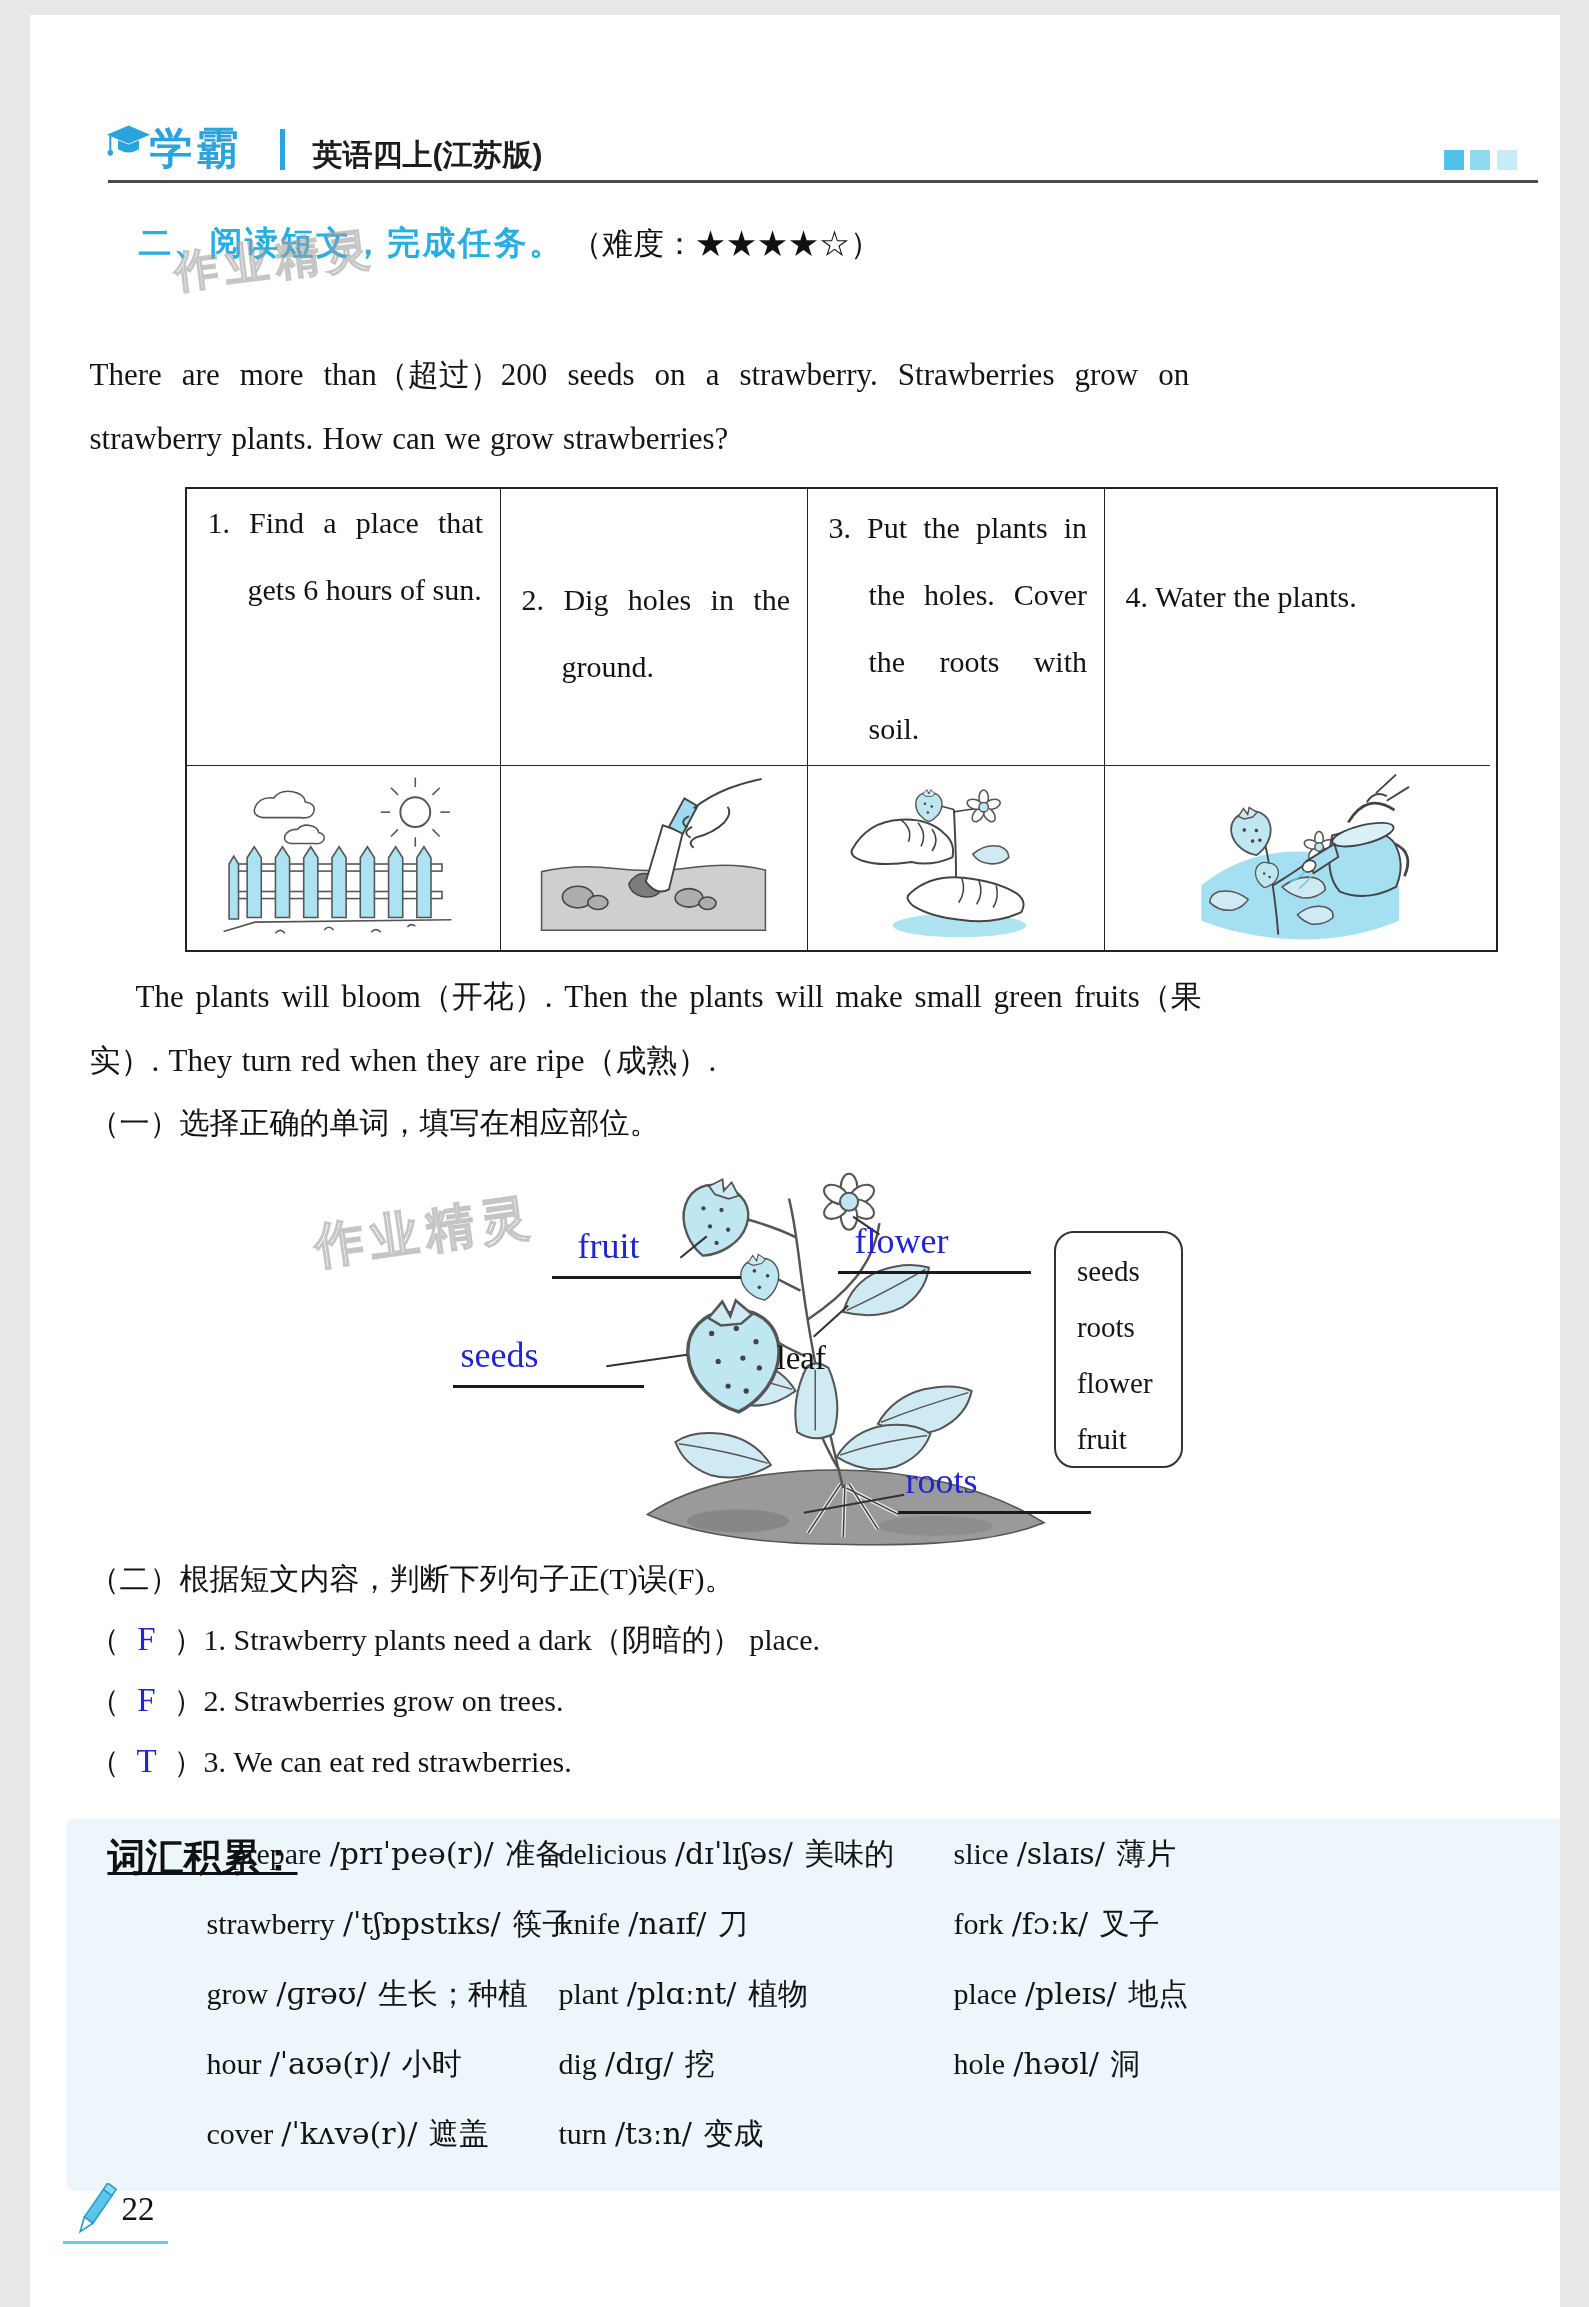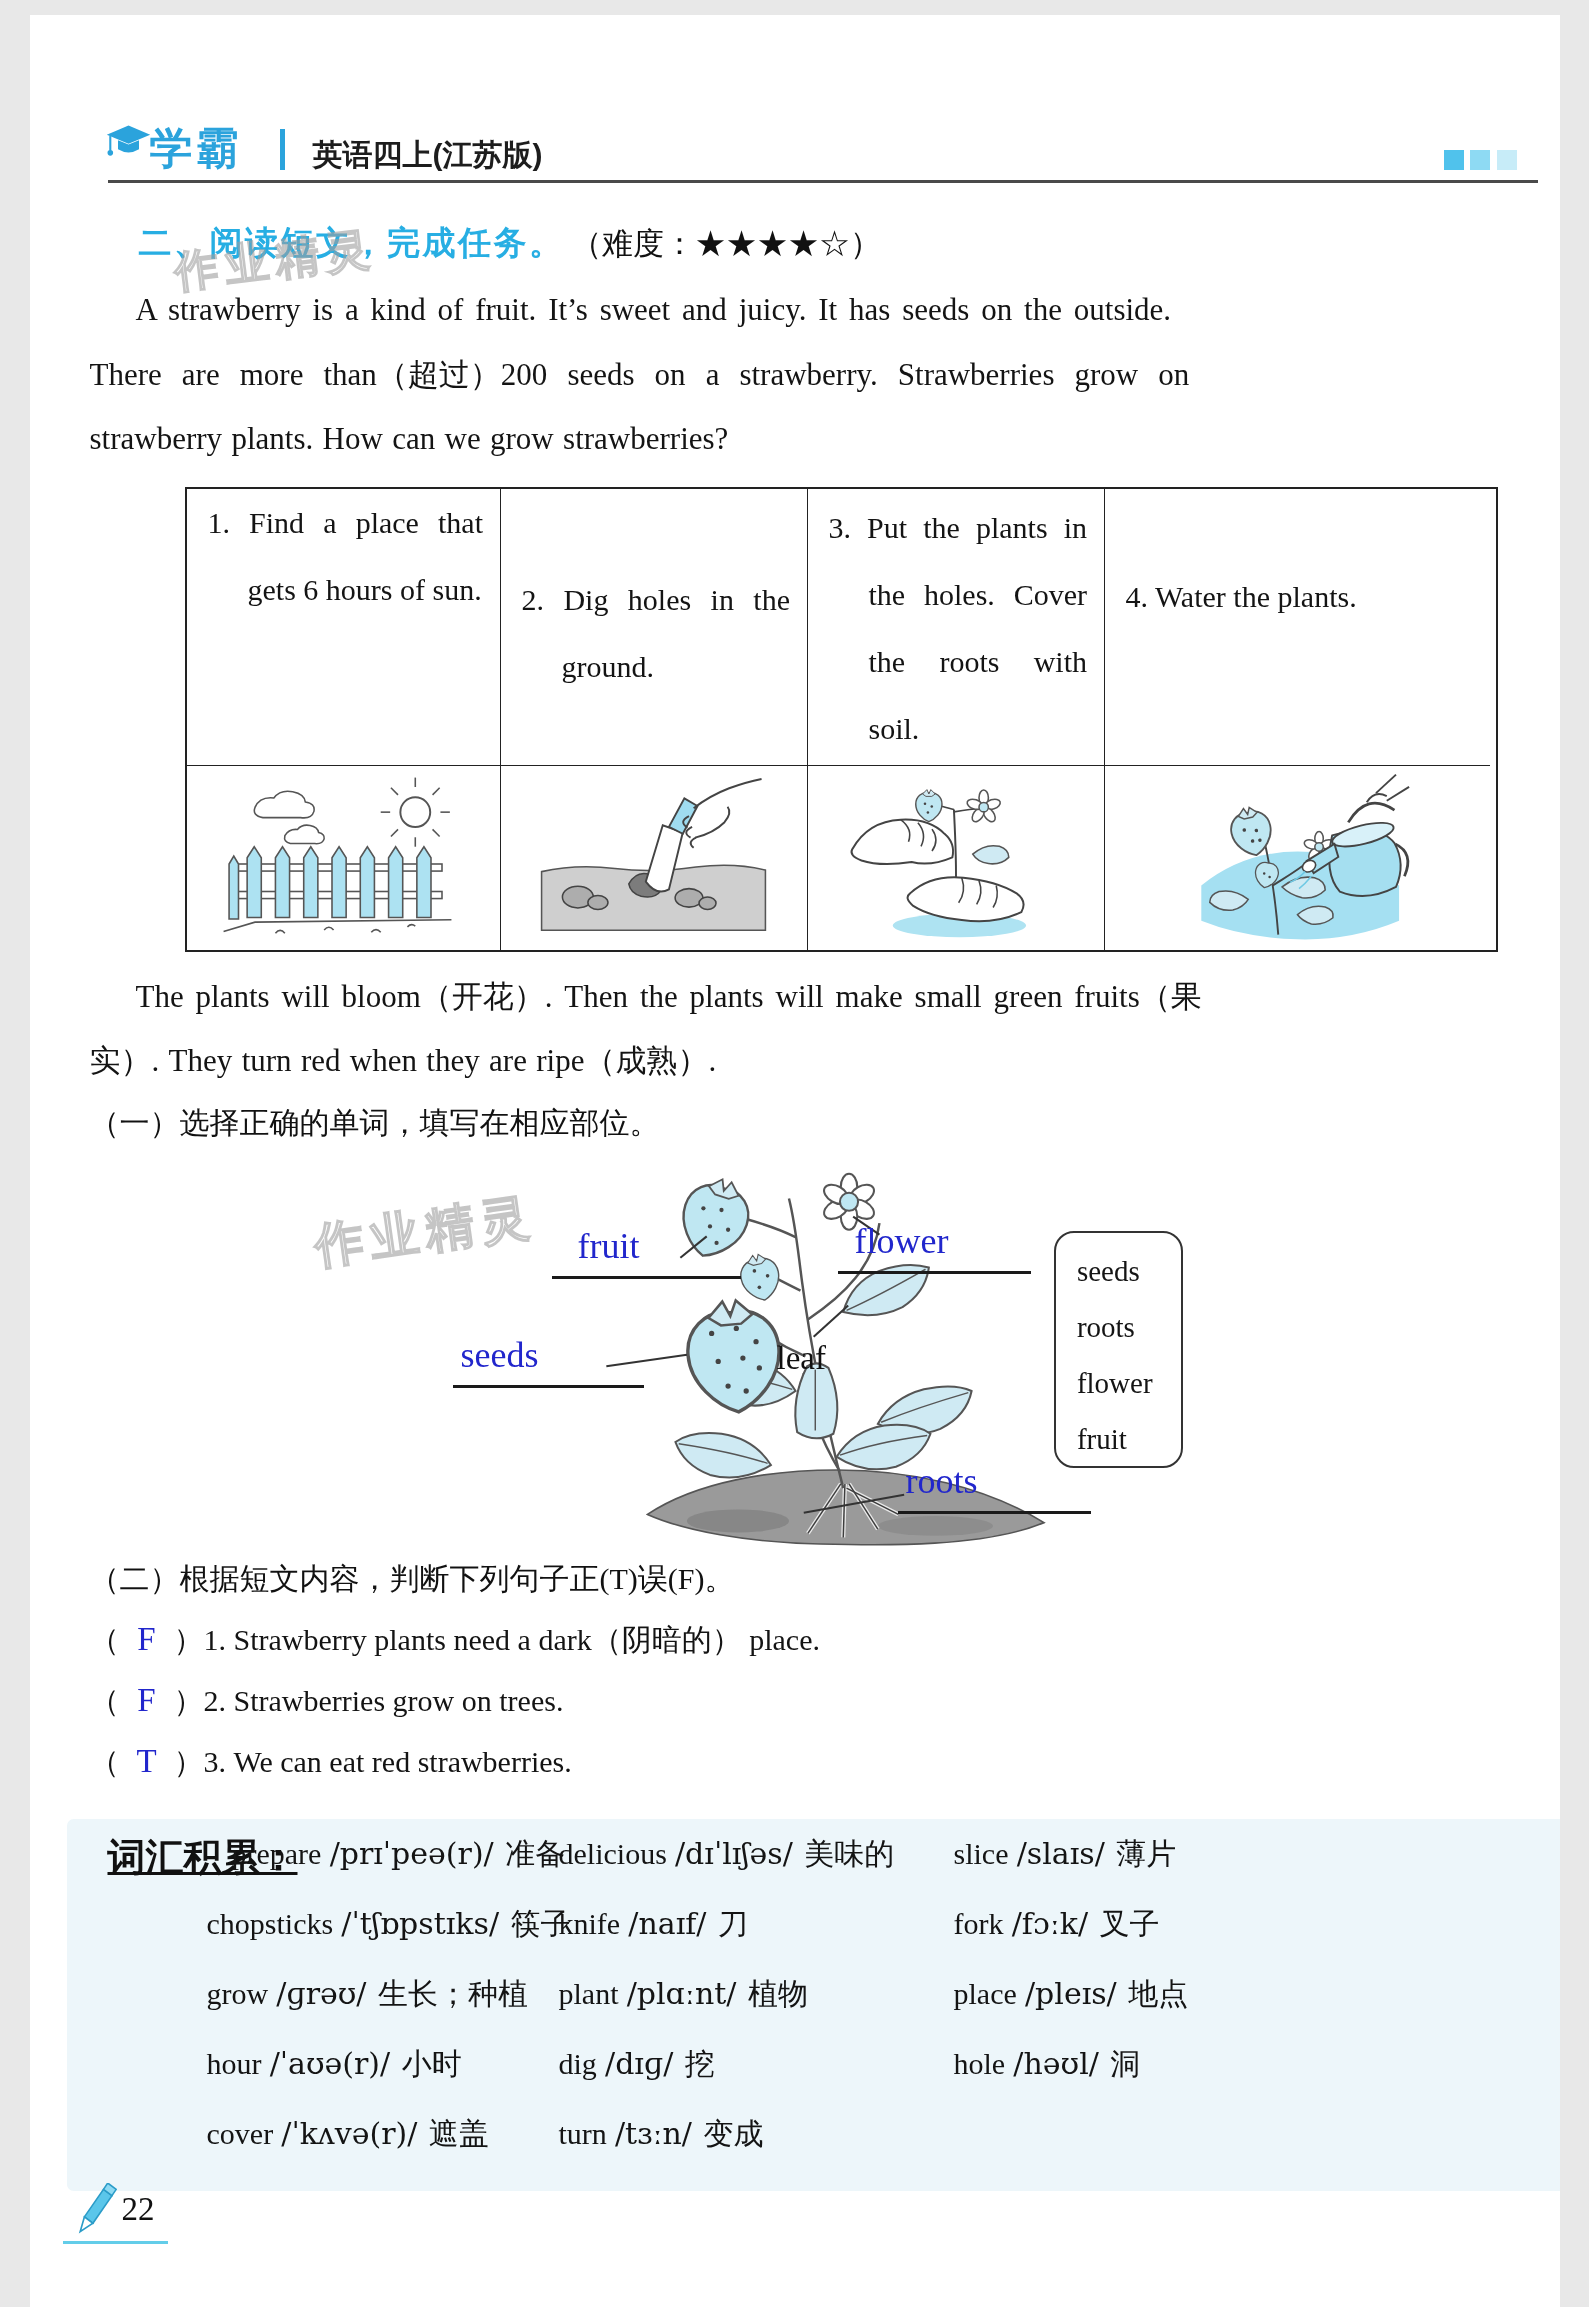--- a/index.html
+++ b/index.html
@@ -83,21 +83,20 @@
   <div class="abs sq" style="left:1414px;top:135px;background:#50c2ec;"></div>
   <div class="abs sq" style="left:1440px;top:135px;background:#8edaf3;"></div>
   <div class="abs sq" style="left:1467px;top:135px;background:#c7ecf8;"></div>
   <div class="abs hline" style="left:78px;top:165px;width:1430px;"></div>
 
   <div class="abs" style="left:109px;top:206px;white-space:nowrap;">
     <span class="sec-title">二、阅读短文，完成任务。</span><span class="sec-diff">（难度：★★★★☆）</span>
   </div>
   <div class="watermark" style="left:144px;top:216px;font-size:44px;transform:rotate(-7deg);">作业精灵</div>
 
-  <div class="pline indent ws1" style="top:263px;">A strawberry is a kind of fruit. It’s sweet and juicy. It has seeds on the outside.</div>
   <div class="pline ws2" style="top:328px;">There are more than（超过）200 seeds on a strawberry. Strawberries grow on</div>
   <div class="pline ws3" style="top:392px;">strawberry plants. How can we grow strawberries?</div>
 
   <div class="steps">
     <div class="cell txt pt1">1. Find a place that gets 6 hours of sun.</div>
     <div class="cell txt pt2">2. Dig holes in the ground.</div>
     <div class="cell txt pt3">3. Put the plants in the holes. Cover the roots with soil.</div>
     <div class="cell txt pt4 last">4. Water the plants.</div>
 
     <div class="cell img">
@@ -384,21 +383,21 @@
     <span>（</span><span class="tf-ans">T</span><span>）</span><span>3. We can eat red strawberries.</span>
   </div>
 
   <div class="vocab-bg"></div>
   <div class="vocab-label">词汇积累：</div>
   <div class="vgrid">
     <div class="ventry pl30"><span>prepare</span><span class="vipa">/prɪˈpeə(r)/</span><span class="vcn">准备</span></div>
     <div class="ventry"><span>delicious</span><span class="vipa">/dɪˈlɪʃəs/</span><span class="vcn">美味的</span></div>
     <div class="ventry"><span>slice</span><span class="vipa">/slaɪs/</span><span class="vcn">薄片</span></div>
 
-    <div class="ventry"><span>chopsticks</span><span class="vipa">/ˈtʃɒpstɪks/</span><span class="vcn">筷子</span></div>
+    <div class="ventry"><span>strawberry</span><span class="vipa">/ˈtʃɒpstɪks/</span><span class="vcn">筷子</span></div>
     <div class="ventry"><span>knife</span><span class="vipa">/naɪf/</span><span class="vcn">刀</span></div>
     <div class="ventry"><span>fork</span><span class="vipa">/fɔːk/</span><span class="vcn">叉子</span></div>
 
     <div class="ventry"><span>grow</span><span class="vipa">/ɡrəʊ/</span><span class="vcn">生长；种植</span></div>
     <div class="ventry"><span>plant</span><span class="vipa">/plɑːnt/</span><span class="vcn">植物</span></div>
     <div class="ventry"><span>place</span><span class="vipa">/pleɪs/</span><span class="vcn">地点</span></div>
 
     <div class="ventry"><span>hour</span><span class="vipa">/ˈaʊə(r)/</span><span class="vcn">小时</span></div>
     <div class="ventry"><span>dig</span><span class="vipa">/dɪɡ/</span><span class="vcn">挖</span></div>
     <div class="ventry"><span>hole</span><span class="vipa">/həʊl/</span><span class="vcn">洞</span></div>

